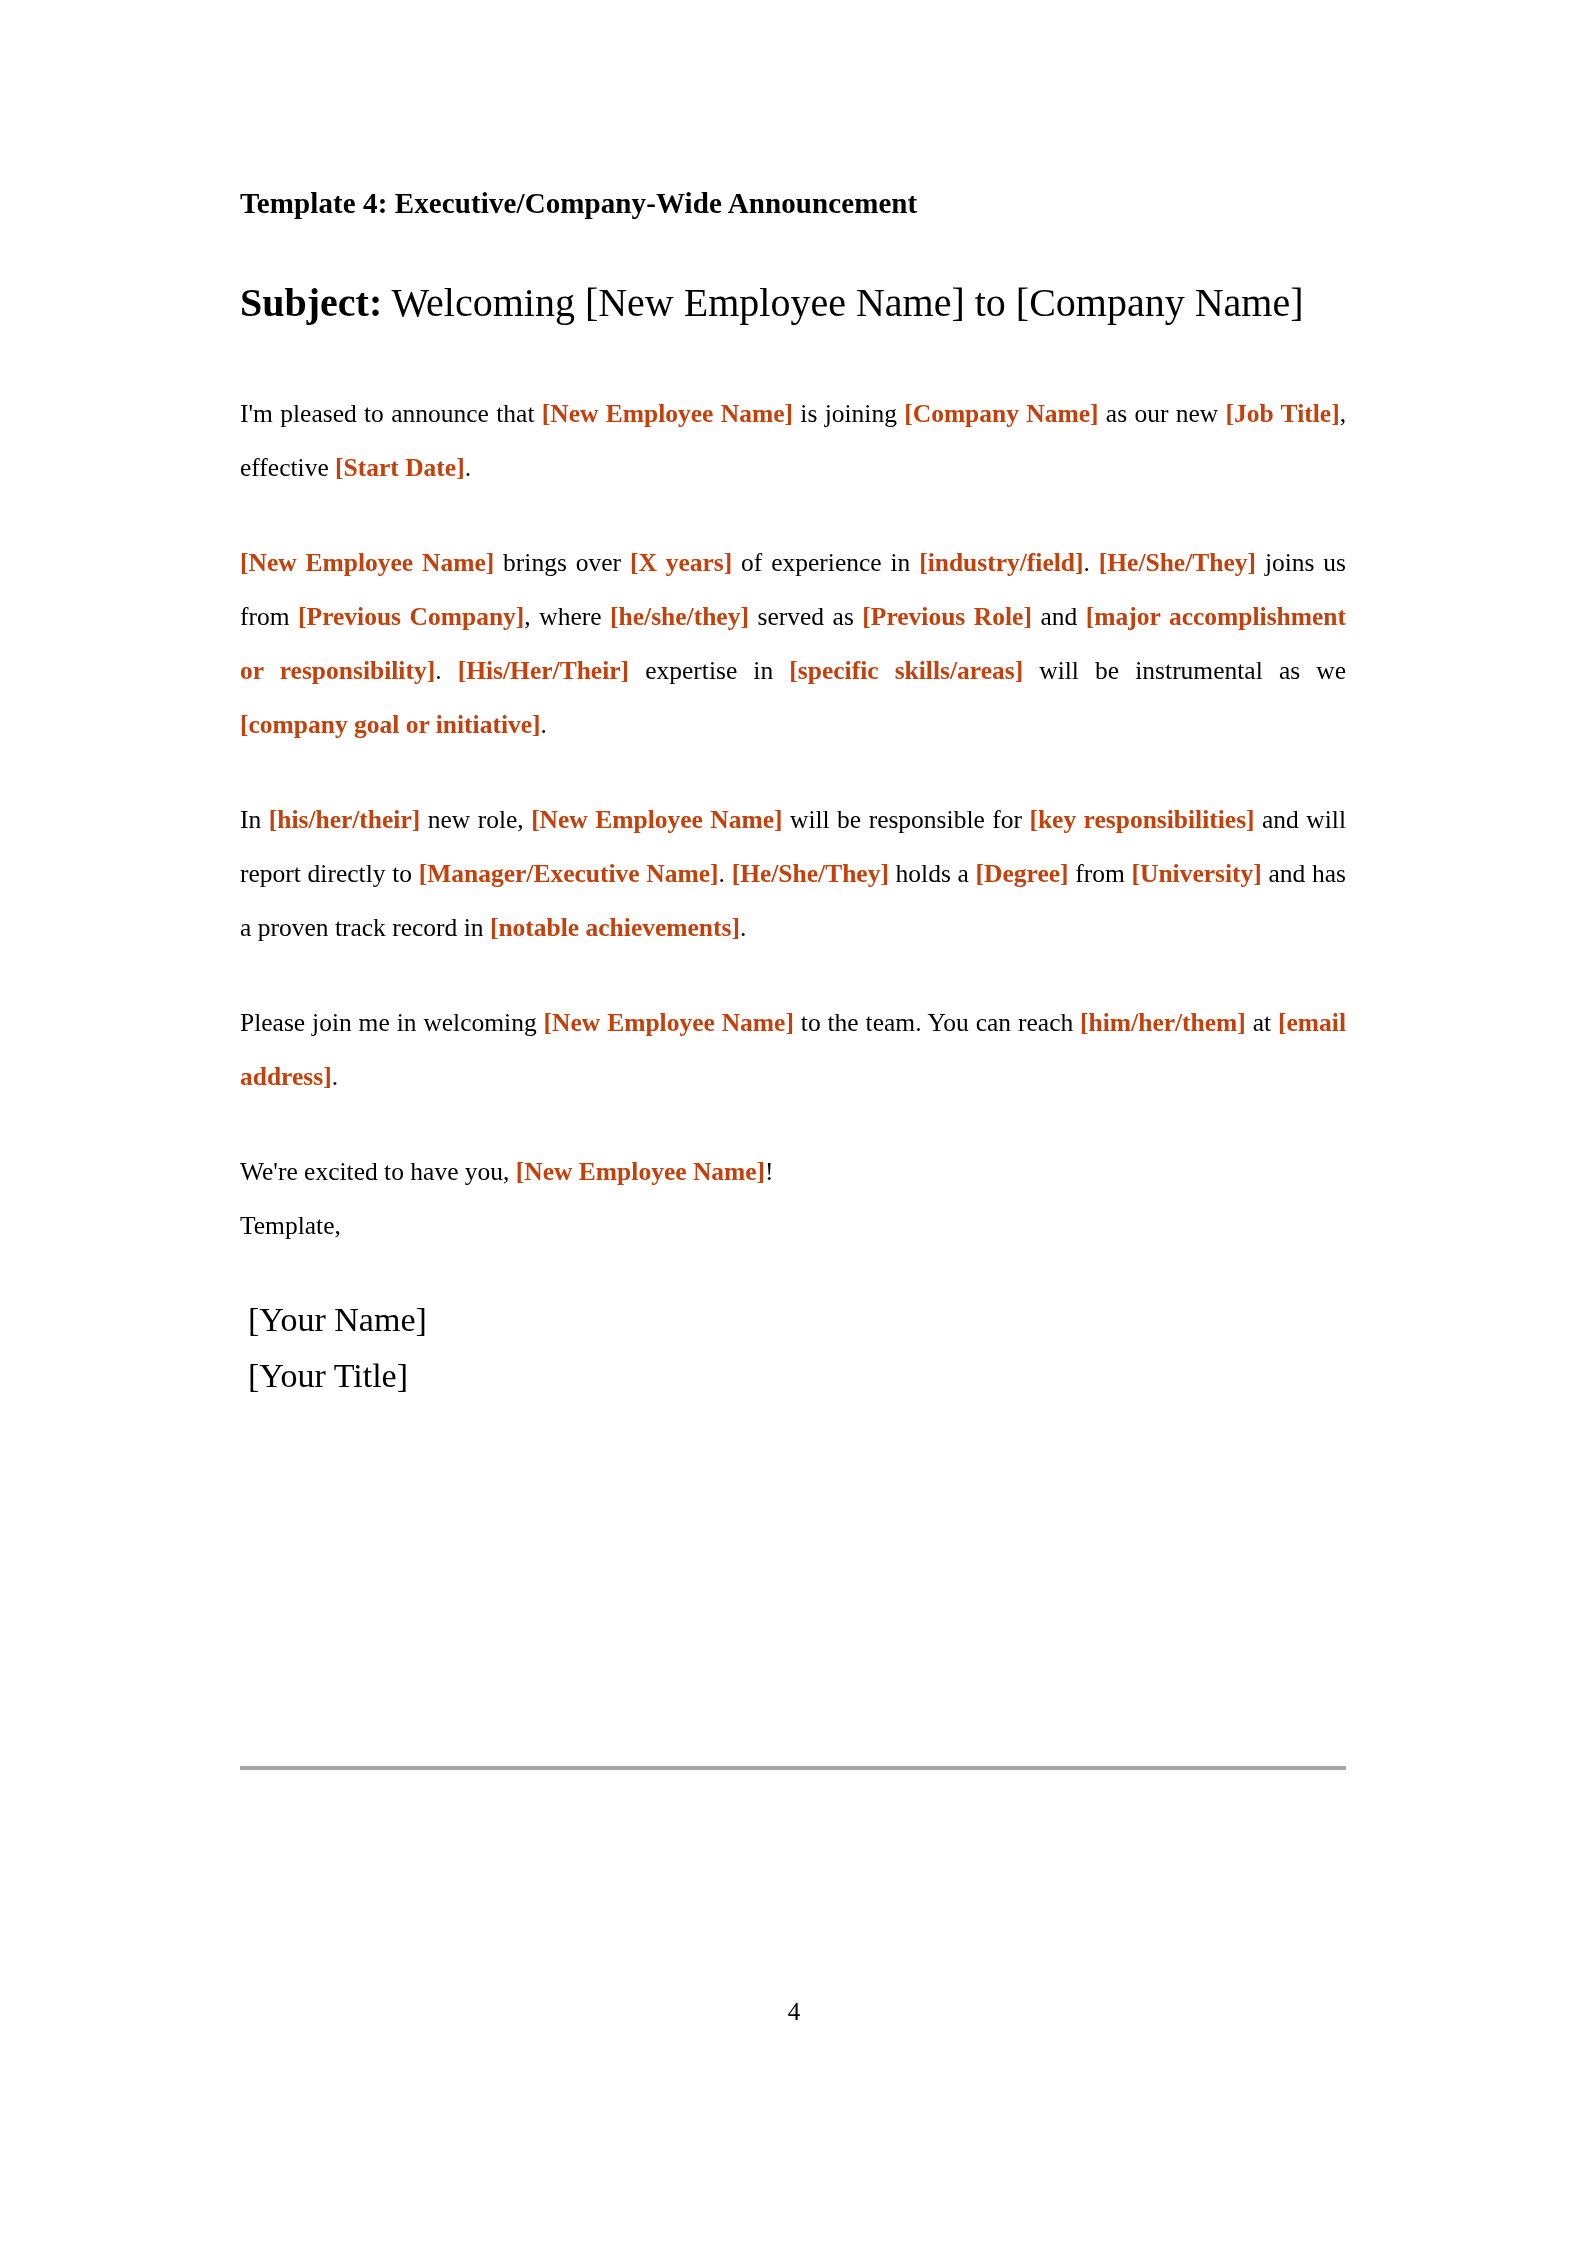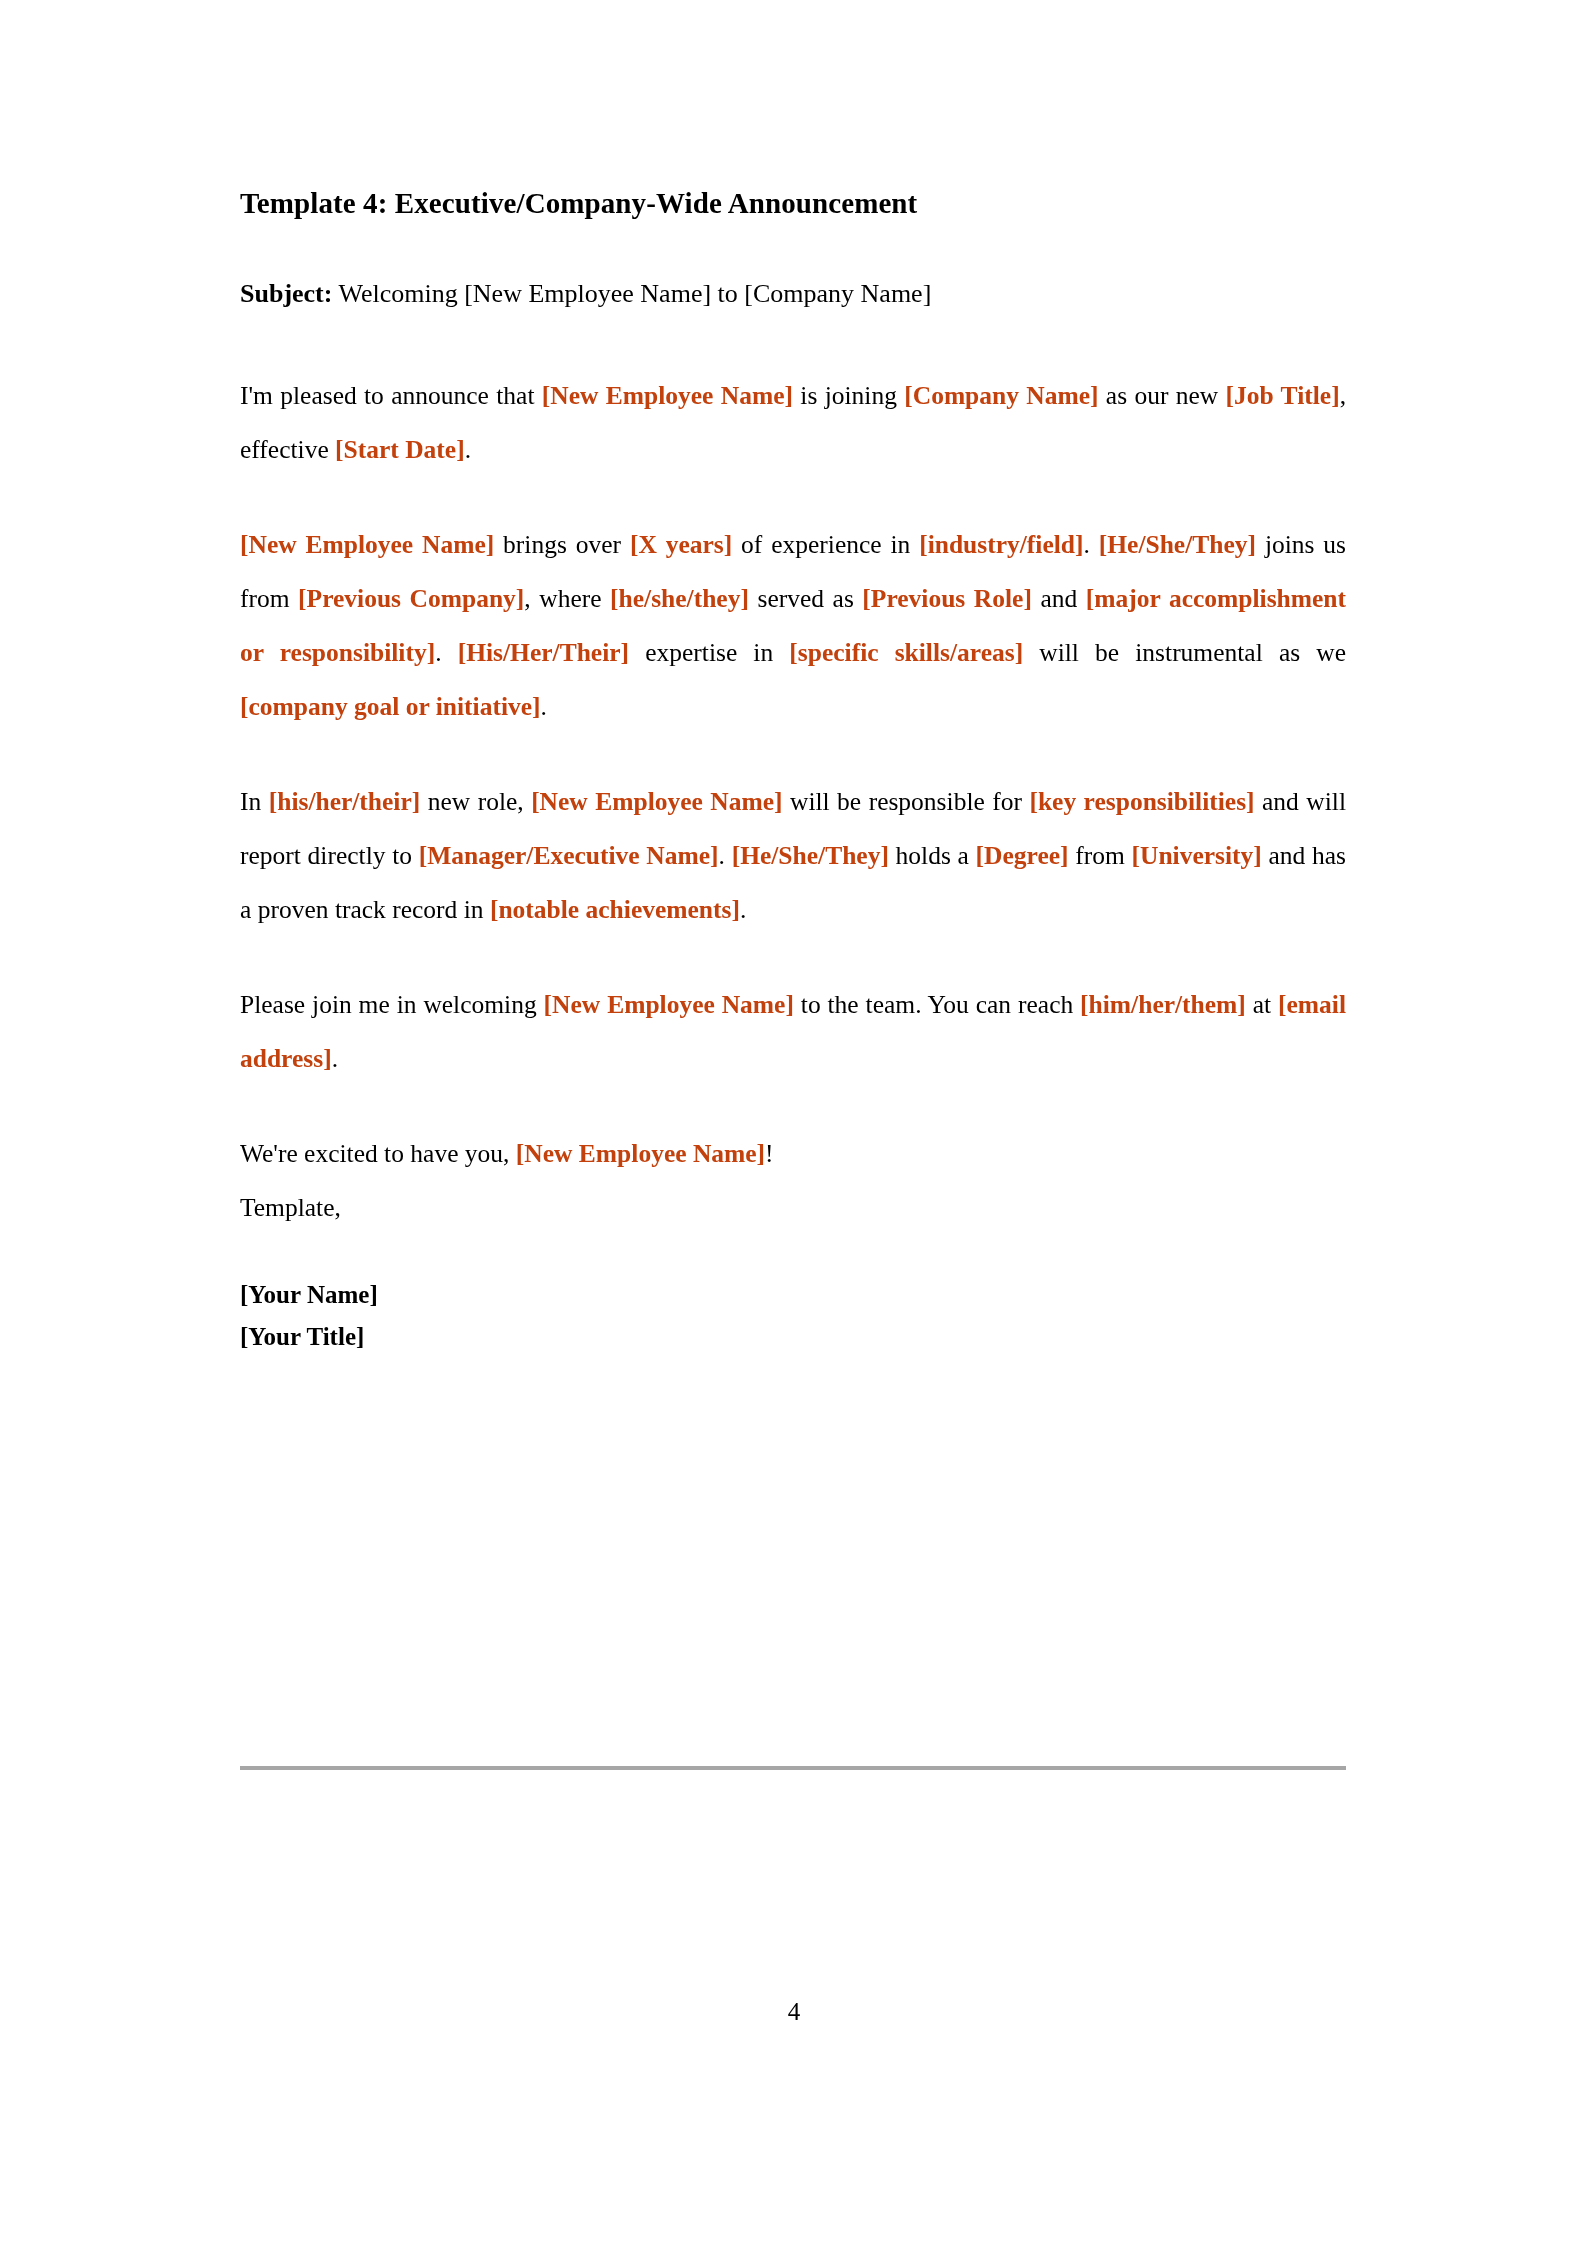--- a/index.html
+++ b/index.html
@@ -31,21 +31,21 @@
 
   .doc-heading {
     font-size: 29px;
     font-weight: bold;
     line-height: 1.25;
     letter-spacing: 0.1px;
     margin: 0 0 56px 0;
   }
 
   .subject-line {
-    font-size: 26px;
+    font-size: 40px;
     line-height: 1.3;
     margin: 17px 0 58px 0;
   }
   .subject-line .label {
     font-weight: bold;
   }
 
   .salutation {
     font-size: 25px;
     font-weight: bold;
@@ -69,24 +69,24 @@
     font-weight: bold;
   }
 
   .signoff {
     font-size: 25.5px;
     line-height: 54px;
     margin: 0 0 42px 0;
   }
 
   .sign-block {
-    font-size: 25px;
-    font-weight: bold;
+    font-size: 34px;
+    font-weight: normal;
     line-height: 1.45;
-    margin: 0;
+    margin: 8px;
   }
   .sign-block .sign-row {
     display: block;
     margin-bottom: 6px;
   }
 
   .rule {
     position: absolute;
     left: 240px;
     top: 1766px;

